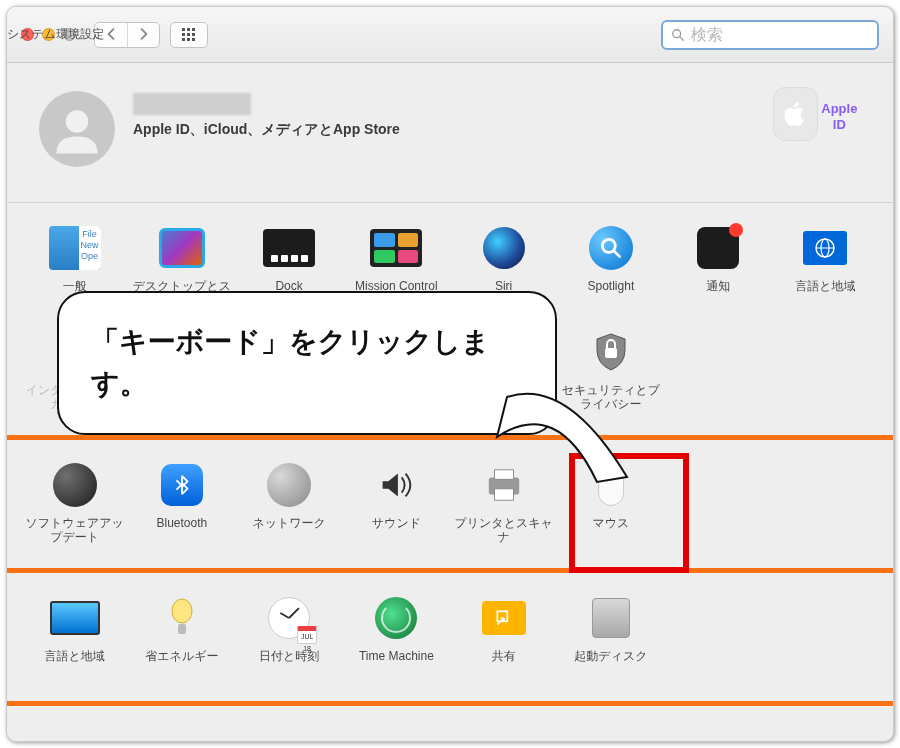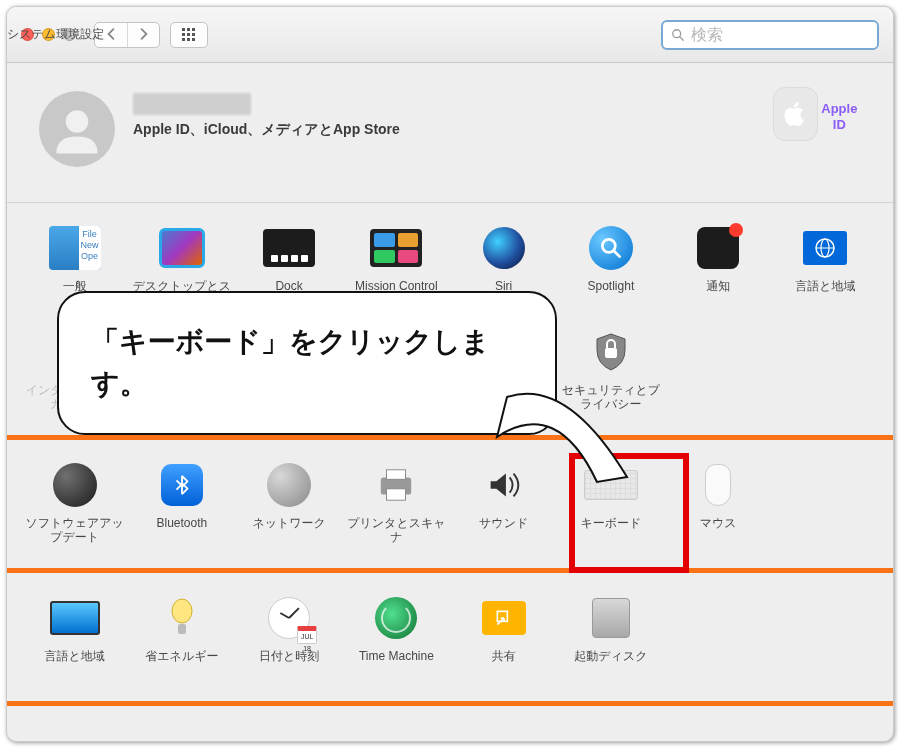--- a/index.html
+++ b/index.html
@@ -383,42 +383,36 @@
         <div class="label">Bluetooth</div>
       </div>
       <div class="item">
         <div class="ibox">
             <div class="ico-network"></div>
           </div>
         <div class="label">ネットワーク</div>
       </div>
       <div class="item">
         <div class="ibox">
+            <svg class="ico-sound" viewBox="0 0 44 44">
+              <path d="M8 18 H14 L24 10 V34 L14 26 H8 Z" fill="#333"></path>
+              <path d="M28 14 Q34 22 28 30 M32 10 Q42 22 32 34" stroke="#333" stroke-width="2" fill="none"></path>
+            </svg>
+          </div>
+        <div class="label">サウンド</div>
+      </div>
+      <div class="item">
+        <div class="ibox">
             <svg class="ico-printer" viewBox="0 0 44 40">
               <rect x="6" y="12" width="32" height="18" rx="3" fill="#999"></rect>
               <rect x="12" y="4" width="20" height="10" fill="#fff" stroke="#888"></rect>
               <rect x="12" y="24" width="20" height="12" fill="#fff" stroke="#888"></rect>
             </svg>
           </div>
         <div class="label">プリンタとスキャナ</div>
-      </div>
-      <div class="item">
-        <div class="ibox">
-            <svg class="ico-sound" viewBox="0 0 44 44">
-              <path d="M8 18 H14 L24 10 V34 L14 26 H8 Z" fill="#333"></path>
-              <path d="M28 14 Q34 22 28 30 M32 10 Q42 22 32 34" stroke="#333" stroke-width="2" fill="none"></path>
-            </svg>
-          </div>
-        <div class="label">サウンド</div>
-      </div>
-      <div class="item">
-        <div class="ibox">
-            <div class="ico-keyboard"></div>
-          </div>
-        <div class="label">キーボード</div>
       </div>
       <div class="item">
         <div class="ibox">
             <div class="ico-mouse"></div>
           </div>
         <div class="label">マウス</div>
       </div>
     </div>
   </div>
 

